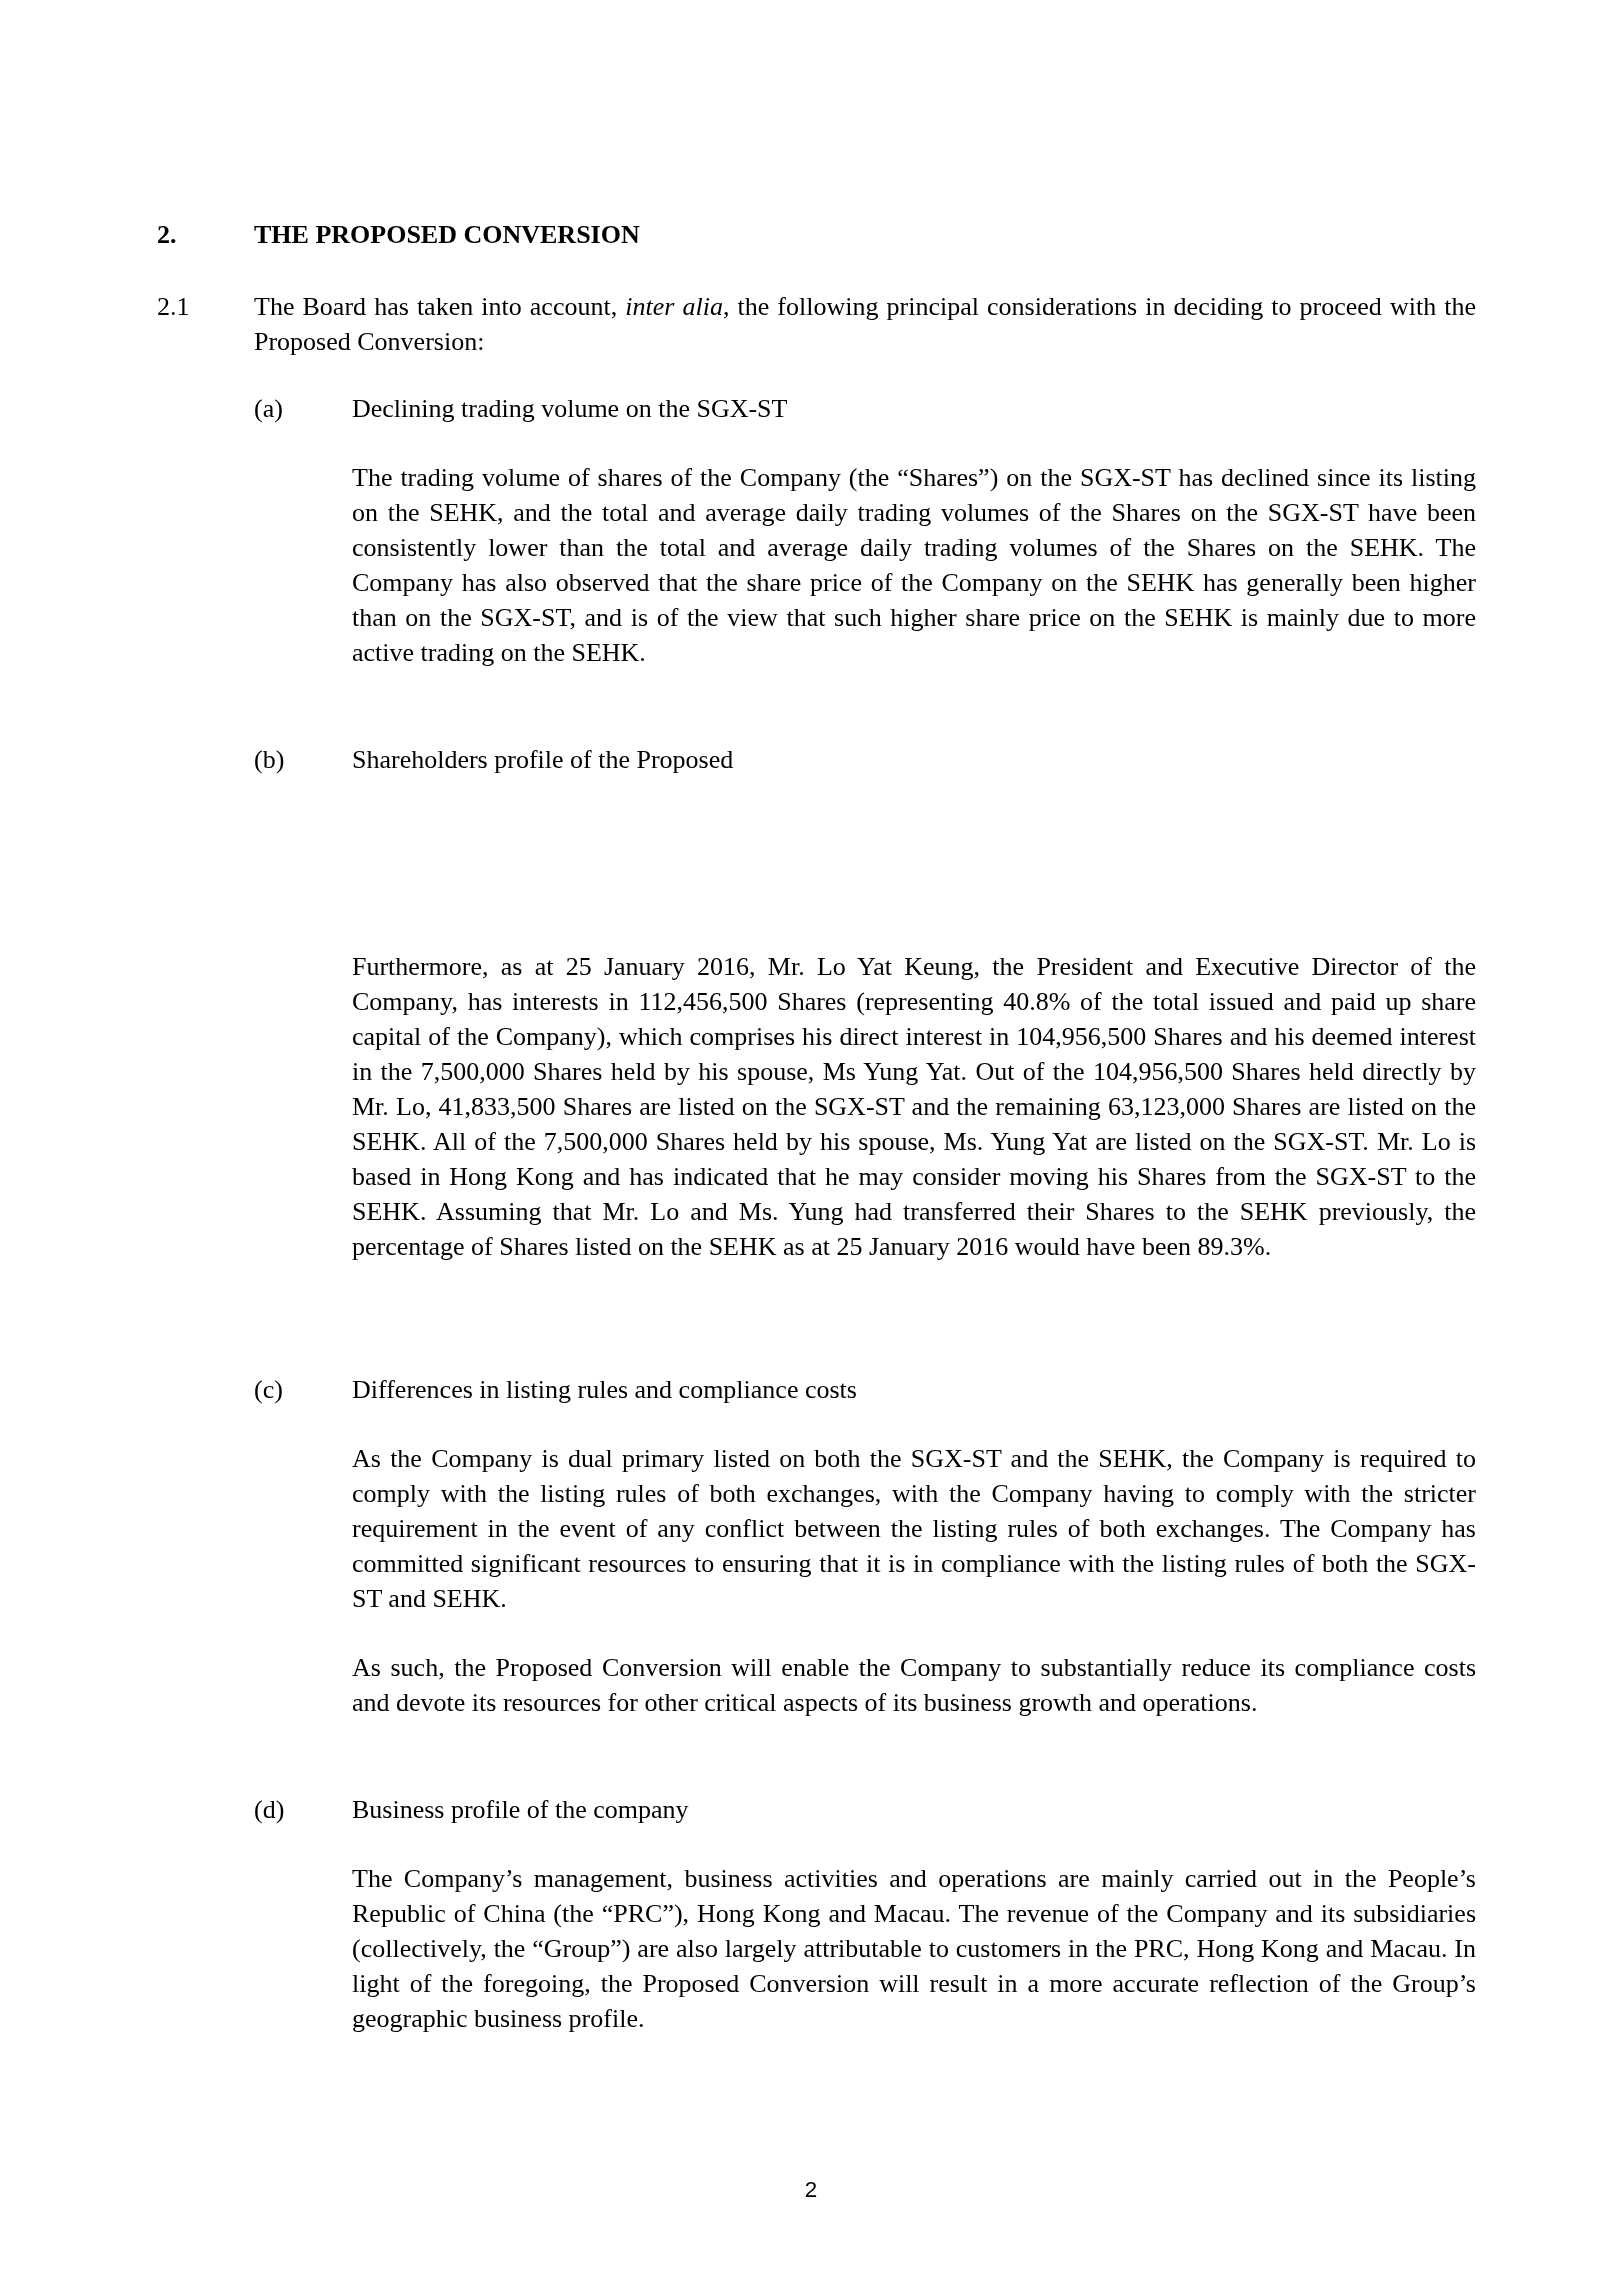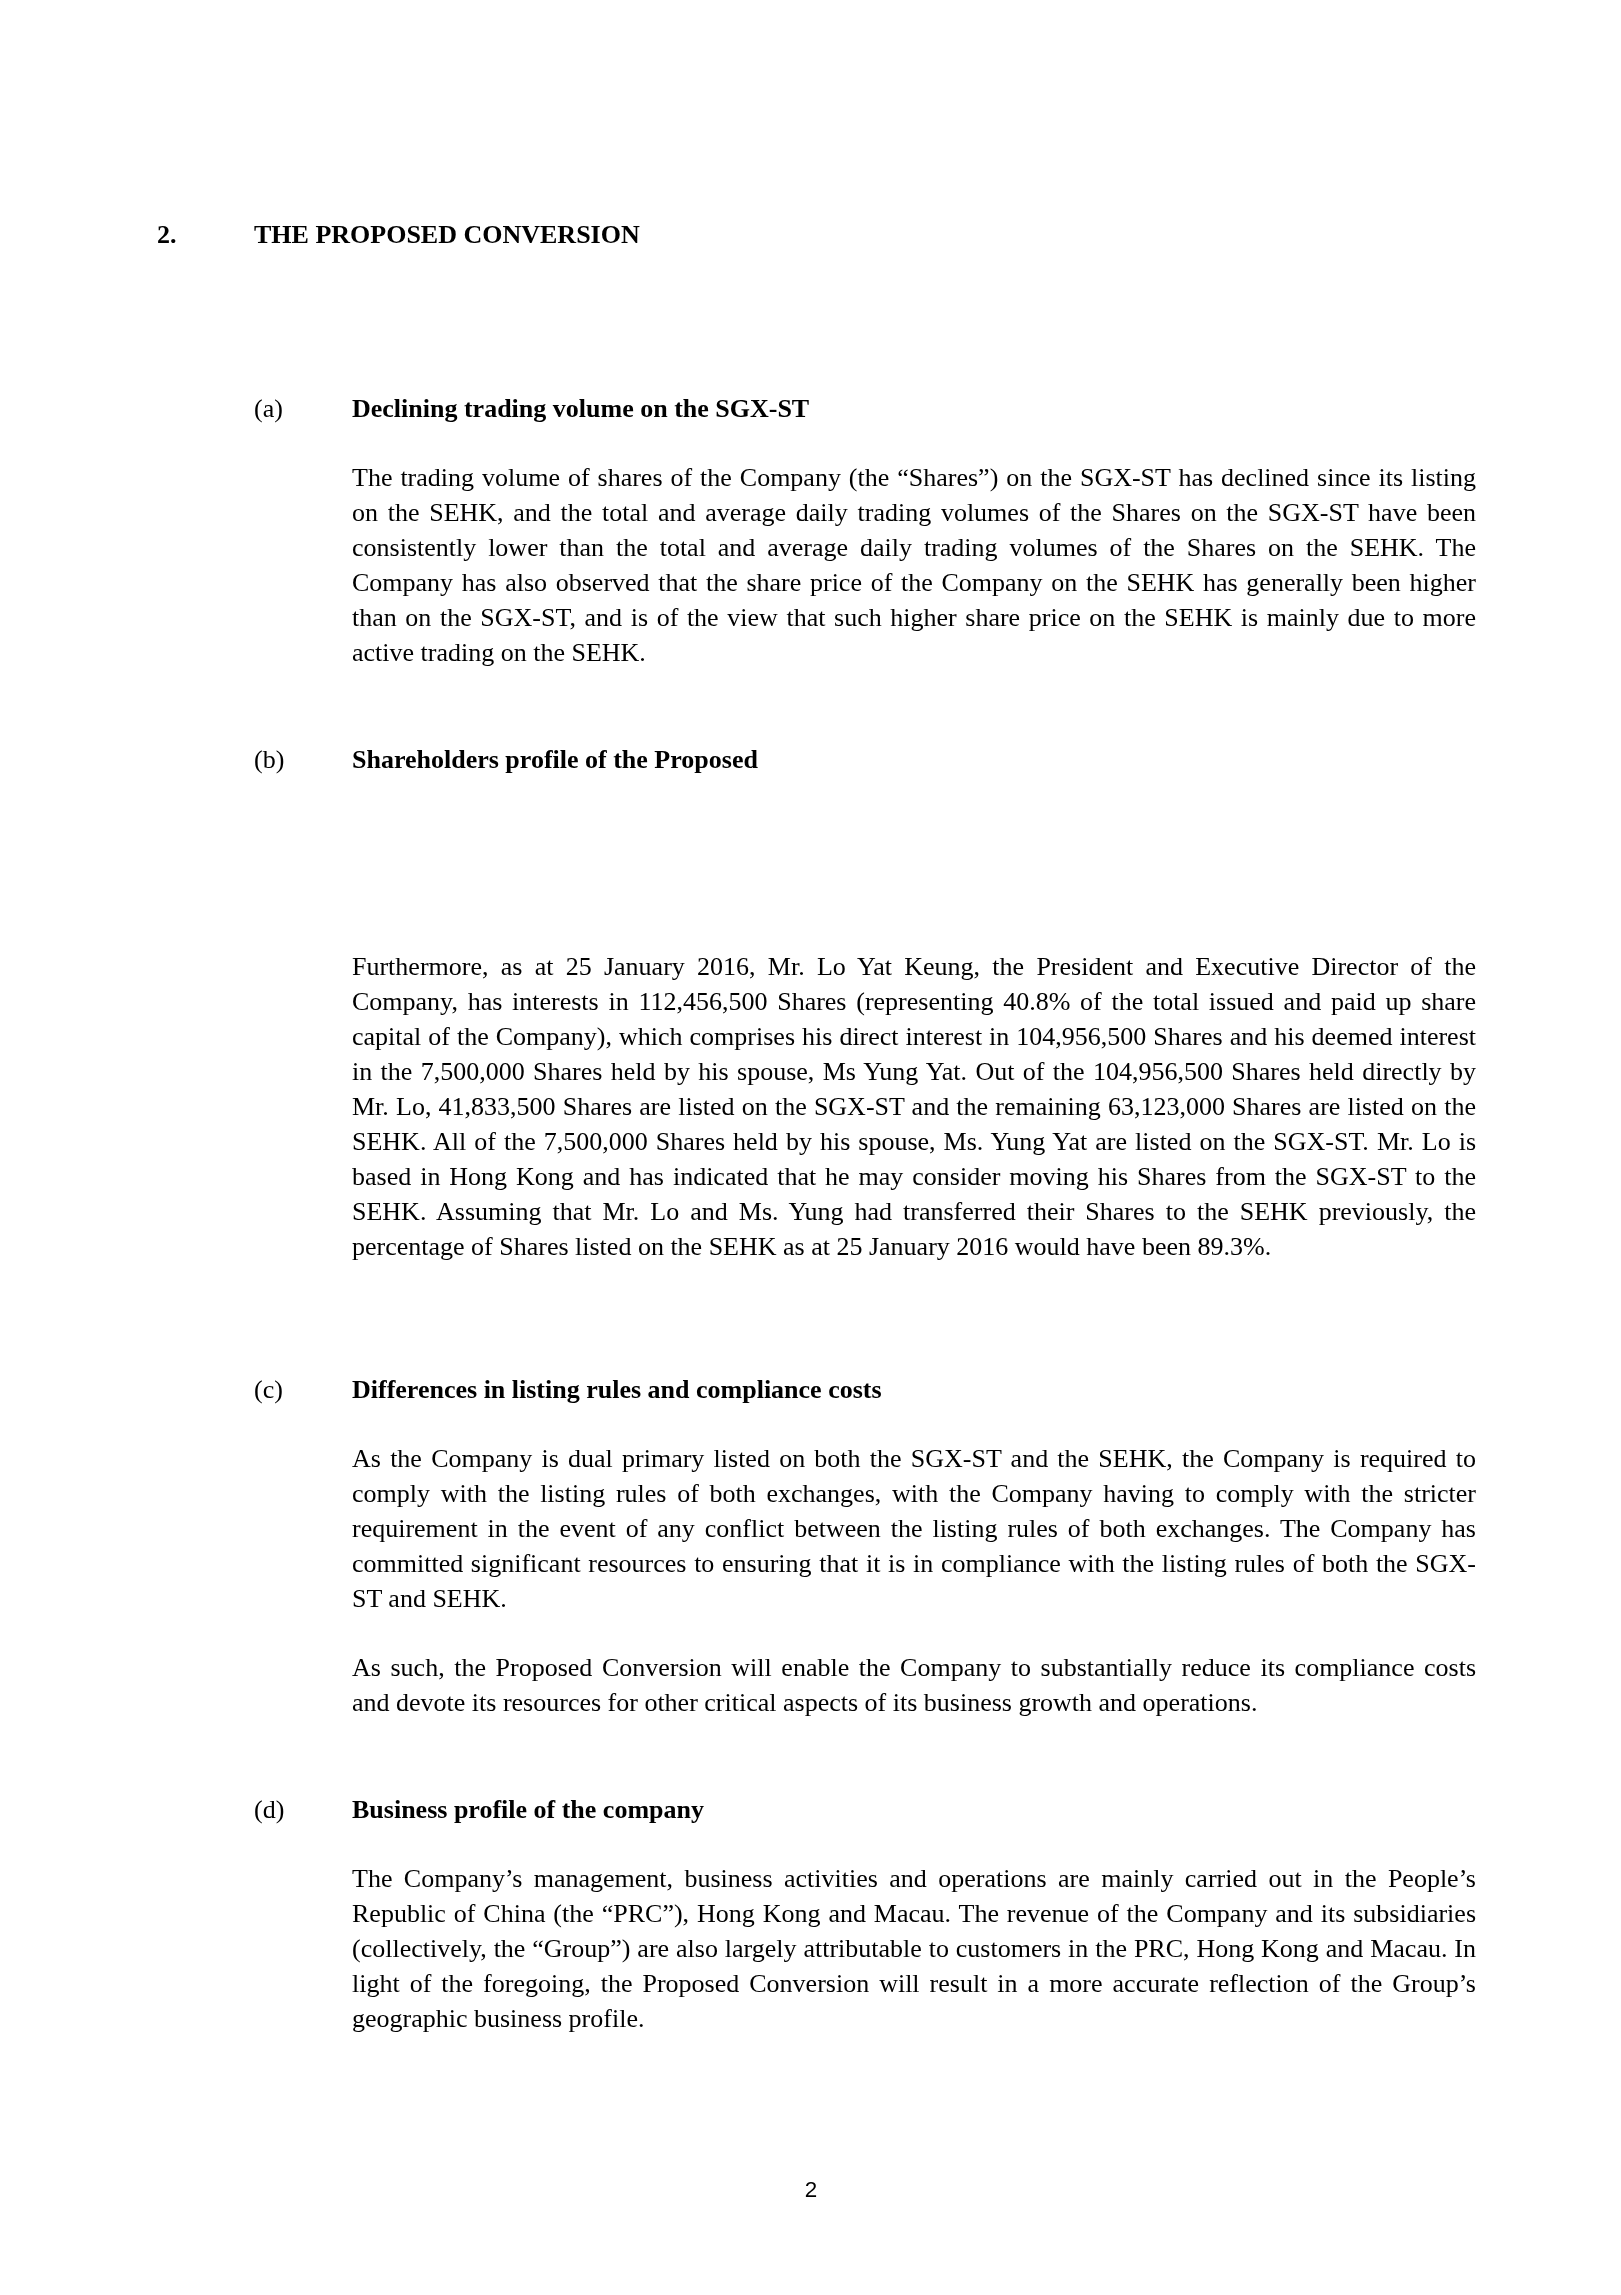--- a/index.html
+++ b/index.html
@@ -18,21 +18,21 @@
   .sec-heading .num { width: 97px; }
   .clause {
     position: absolute; left: 157px; width: 1319px; display: flex;
   }
   .clause .num { width: 97px; flex: none; }
   .clause .txt { flex: 1; text-align: justify; }
   .sub-head {
     position: absolute; left: 254px; width: 1222px; display: flex;
   }
   .sub-head .lbl { width: 98px; flex: none; }
-  .sub-head .ttl { font-weight: bold; }
+  .sub-head .ttl { font-weight: normal; }
   .para {
     position: absolute; left: 352px; width: 1124px;
     text-align: justify; text-align-last: left;
   }
   .para b { font-weight: normal; }
   .page-num {
     position: absolute; left: 0; width: 1622px; top: 2172px;
     text-align: center;
     font-family: "Liberation Sans", "DejaVu Sans", sans-serif;
     font-size: 22.4px;
@@ -41,20 +41,24 @@
 </head>
 <body>
 
 <div class="page">
 
   <div class="sec-heading">
     <span class="num">2.</span>
     <span>THE PROPOSED CONVERSION</span>
   </div>
 
+  <div class="clause" style="top:289px;">
+    <span class="num">2.1</span>
+    <span class="txt"><span>The Board has taken into account, </span><i>inter alia</i><span>, the following principal considerations in deciding to proceed with the Proposed Conversion:</span></span>
+  </div>
 
   <div class="sub-head" style="top:391px;">
     <span class="lbl">(a)</span>
     <span class="ttl">Declining trading volume on the SGX-ST</span>
   </div>
   <div class="para" style="top:460px;"><span>The trading volume of shares of the Company (the “</span><b>Shares</b><span>”) on the SGX-ST has declined since its listing on the SEHK, and the total and average daily trading volumes of the Shares on the SGX-ST have been consistently lower than the total and average daily trading volumes of the Shares on the SEHK. The Company has also observed that the share price of the Company on the SEHK has generally been higher than on the SGX-ST, and is of the view that such higher share price on the SEHK is mainly due to more active trading on the SEHK.</span></div>
 
   <div class="sub-head" style="top:742px;">
     <span class="lbl">(b)</span>
     <span class="ttl">Shareholders profile of the Proposed</span>

